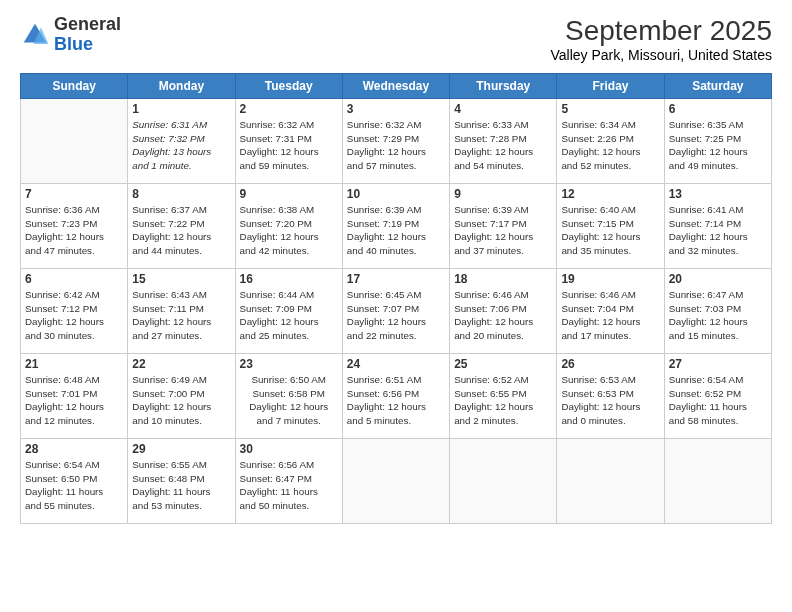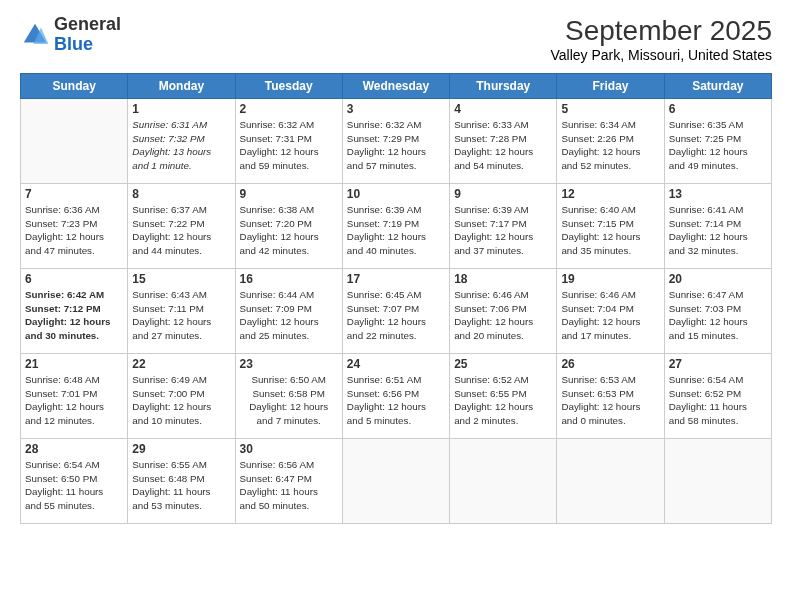--- a/index.html
+++ b/index.html
@@ -207,21 +207,21 @@
           <span class="day-num">13</span>
           <div class="day-info" style="white-space: pre-line;">Sunrise: 6:41 AM
 Sunset: 7:14 PM
 Daylight: 12 hours
 and 32 minutes.</div>
         </td>
       </tr>
       <tr>
         <td>
           <span class="day-num">6</span>
-          <div class="day-info" style="white-space: pre-line; font-weight: bold;">Sunrise: 6:42 AM
+          <div class="day-info" style="white-space: pre-line;">Sunrise: 6:42 AM
 Sunset: 7:12 PM
 Daylight: 12 hours
 and 30 minutes.</div>
         </td>
         <td>
           <span class="day-num">15</span>
           <div class="day-info" style="white-space: pre-line;">Sunrise: 6:43 AM
 Sunset: 7:11 PM
 Daylight: 12 hours
 and 27 minutes.</div>

